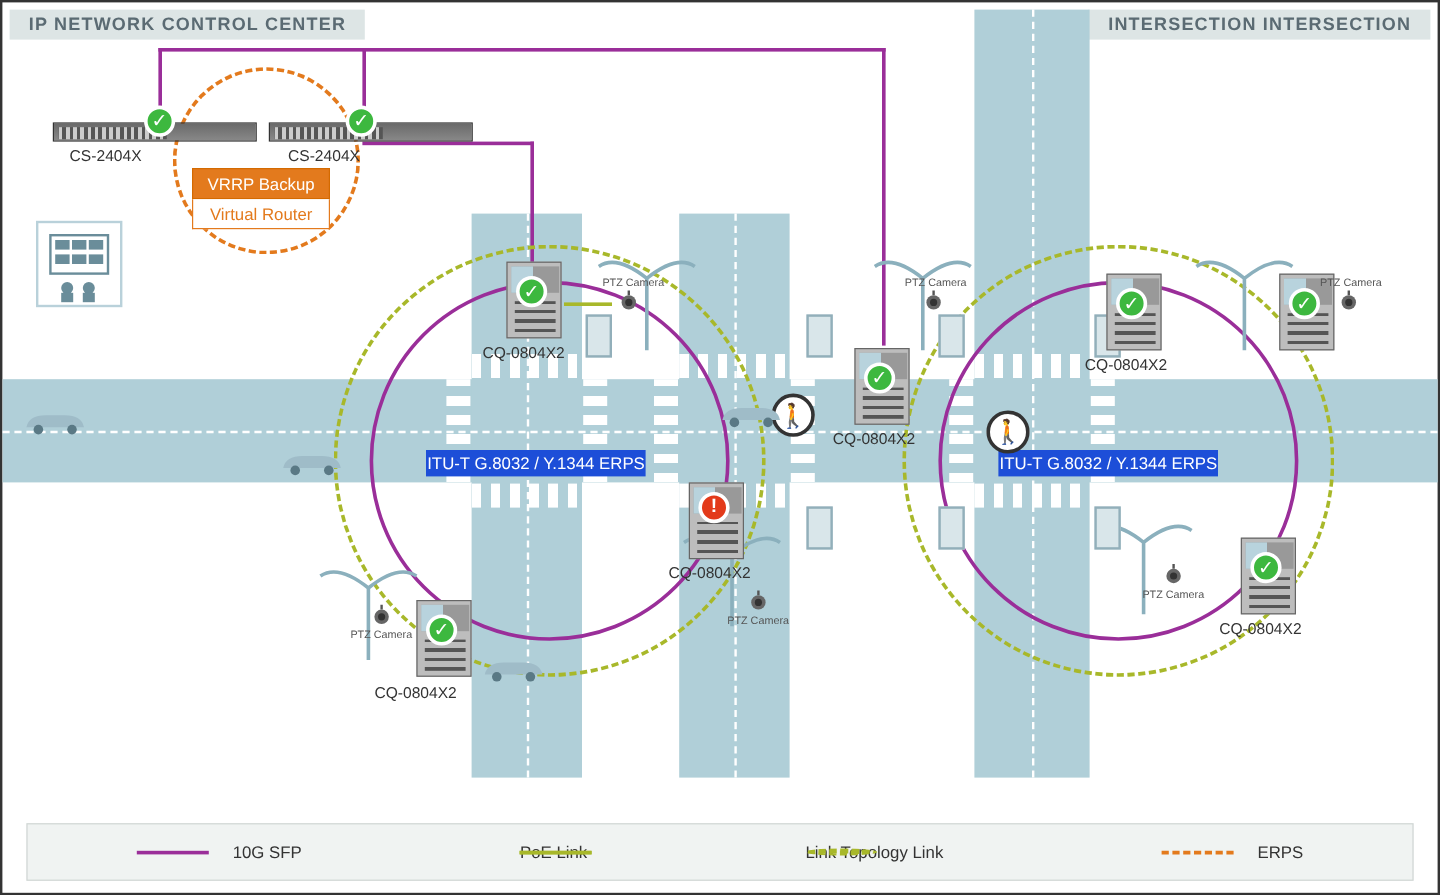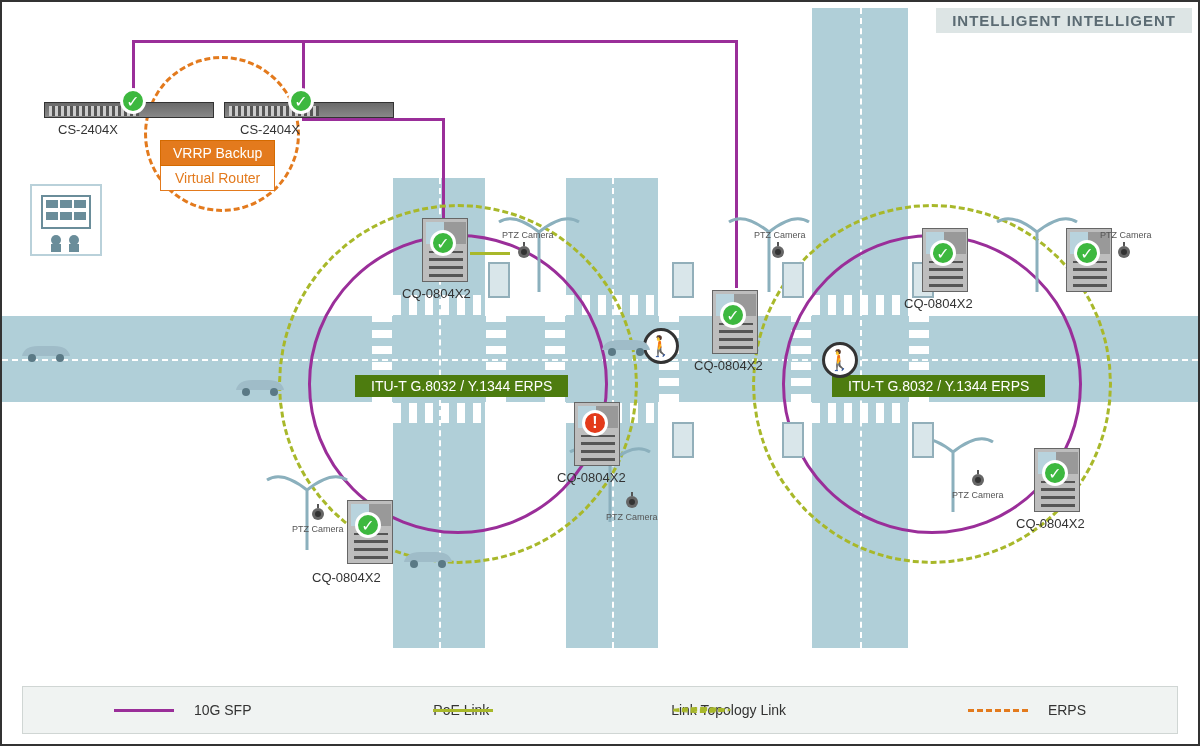--- a/index.html
+++ b/index.html
@@ -23,21 +23,21 @@
 .device::before{content:"";position:absolute;left:3px;top:3px;width:40px;height:22px;background:linear-gradient(90deg,#b8d3dd 0 18px,transparent 18px),#999}
 .device::after{content:"";position:absolute;left:6px;top:32px;width:34px;height:26px;background:repeating-linear-gradient(0deg,#555 0 3px,#bbb 3px 8px)}
 .dev-label{position:absolute;color:#333;font-size:13px;white-space:nowrap}
 .cam-lbl{position:absolute;font-size:9px;color:#555;white-space:nowrap}
 .ptz{position:absolute;width:20px;height:20px}
 .ptz svg{width:100%;height:100%}
 .streetlight{position:absolute}
 .vr-box{position:absolute;text-align:center;font-size:14px}
 .vr-top{background:#e37a1d;color:#fff;padding:4px 12px;border:1px solid #d46a00}
 .vr-bot{background:#fff;color:#e37a1d;padding:4px 12px;border:1px solid #e37a1d;border-top:none}
-.erps{position:absolute;background:#4d7c0f;color:#fff;font-size:14px;padding:3px 16px;white-space:nowrap}
+.erps{position:absolute;background:#1d4ed8;color:#fff;font-size:14px;padding:3px 1px;white-space:nowrap}
 .ped{position:absolute;width:36px;height:36px;border-radius:50%;background:#fff;border:3px solid #333;display:flex;align-items:center;justify-content:center;font-size:20px}
 .car{position:absolute;width:56px;height:26px}
 .car svg{width:100%;height:100%}
 .legend{position:absolute;left:20px;right:20px;bottom:10px;height:48px;background:#f0f3f2;border:1px solid #d0d6d4;display:flex;align-items:center;justify-content:space-around;font-size:14px;color:#333}
 .lg-item{display:flex;align-items:center;gap:20px}
 .seg{width:60px;height:0}
 .seg.sfp{border-top:3px solid #9a2e99}
 .seg.poe{border-top:3px solid #a8b82a}
 .seg.ring{border-top:3px dashed #a8b82a}
 .seg.vrrp{border-top:3px dashed #e37a1d}
@@ -46,21 +46,22 @@
 .crosswalk-v{position:absolute;background:repeating-linear-gradient(0deg,#fff 0 8px,transparent 8px 16px)}
 .cabinet{position:absolute;width:22px;height:36px;background:#d9e6ea;border:2px solid #92afba}
 .box-outline{position:absolute;border:2px solid #b9d1da}
 .status{position:absolute;z-index:50}
 </style>
 </head>
 <body>
 
 <div class="canvas">
 
-  <div class="hdr hdr-r">INTELLIGENT INTELLIGENT</div>
+  <div class="hdr hdr-l">IP NETWORK CONTROL CENTER</div>
+  <div class="hdr hdr-r">INTERSECTION INTERSECTION</div>
 
   <div class="road" style="left:0;top:314px;width:1200px;height:86px"></div>
   <div class="road" style="left:391px;top:176px;width:92px;height:470px"></div>
   <div class="road" style="left:564px;top:176px;width:92px;height:470px"></div>
   <div class="road" style="left:810px;top:6px;width:96px;height:640px"></div>
 
   <div class="lane-marks-h" style="top:357px"></div>
   <div class="lane-marks-v" style="left:437px;top:176px;height:470px"></div>
   <div class="lane-marks-v" style="left:610px;top:176px;height:470px"></div>
   <div class="lane-marks-v" style="left:858px;top:6px;height:640px"></div>

